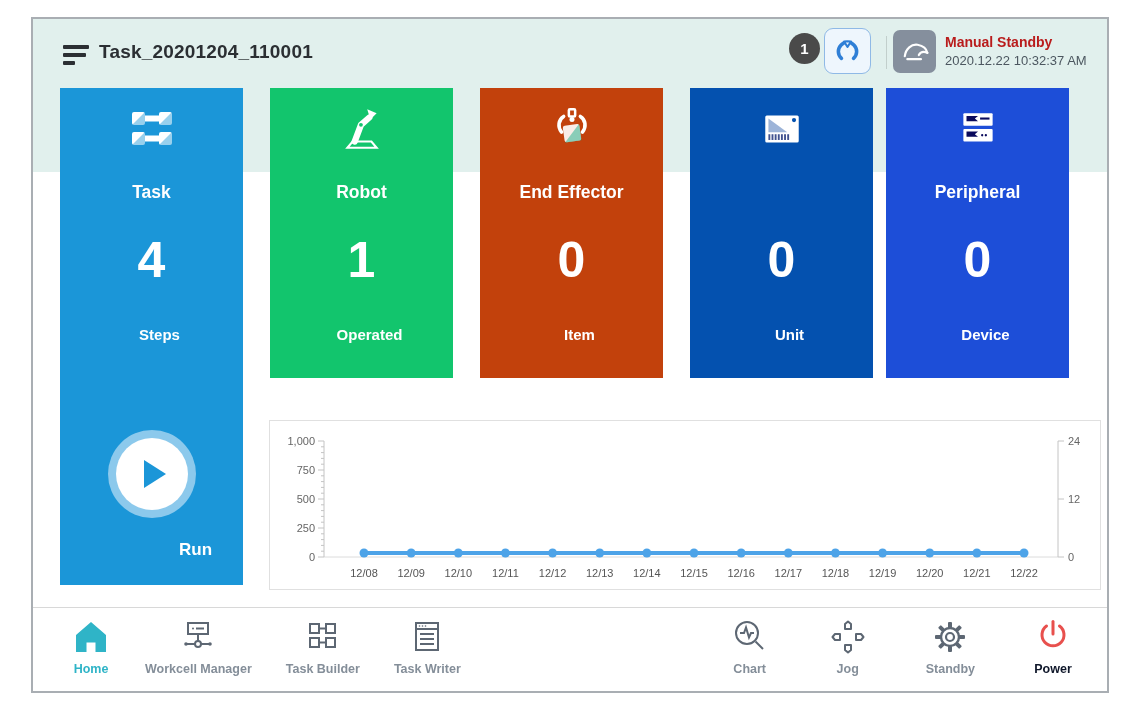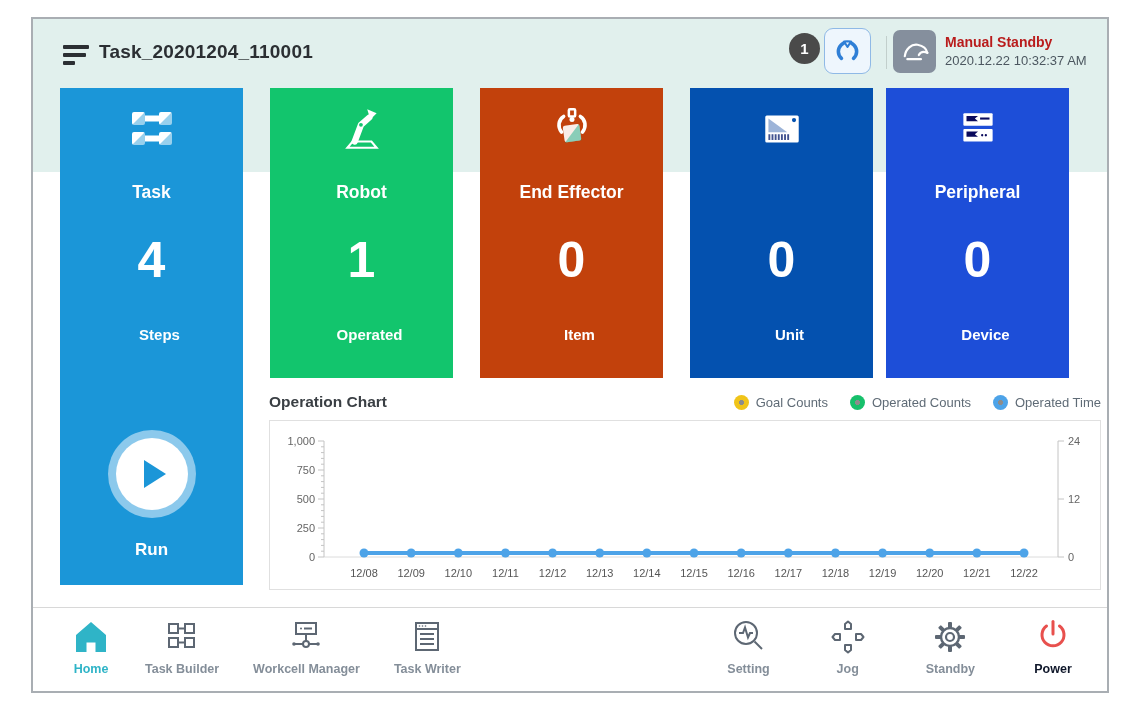--- a/index.html
+++ b/index.html
@@ -24,21 +24,21 @@
   .card{position:absolute;top:69px;width:183px;height:290px;color:#fff;cursor:pointer;}
   .card-tall{height:497px;}
   .card .c-icon{position:absolute;left:0;top:17px;width:100%;height:48px;display:flex;align-items:center;justify-content:center;}
   .card .c-label{position:absolute;left:0;top:94px;width:100%;text-align:center;font-size:17.5px;font-weight:bold;}
   .card .c-value{position:absolute;left:0;top:143px;width:100%;text-align:center;font-size:50px;font-weight:bold;}
   .card .c-unit{position:absolute;left:0;top:238px;width:100%;text-align:center;font-size:15px;font-weight:bold;margin-left:8px;}
   .run-wrap{position:absolute;left:50%;top:342px;transform:translateX(-50%);width:88px;height:88px;border-radius:50%;
     background:#8cc9ec;display:flex;align-items:center;justify-content:center;cursor:pointer;}
   .run-inner{width:72px;height:72px;border-radius:50%;background:#fff;display:flex;align-items:center;justify-content:center;}
   .run-tri{width:0;height:0;border-left:22px solid #1b96d8;border-top:14px solid transparent;border-bottom:14px solid transparent;margin-left:7px;}
-  .run-label{position:absolute;left:0;top:452px;width:100%;text-align:center;font-size:17px;font-weight:bold;color:#fff;}
+  .run-label{position:absolute;left:0;top:452px;width:100%;text-align:center;font-size:17px;font-weight:bold;color:#fff;padding-left:44px;}
   
   .chart-titlerow{position:absolute;left:236px;top:371px;width:832px;height:24px;display:flex;align-items:center;justify-content:space-between;}
   .chart-title{font-size:15.5px;font-weight:bold;color:#3a3f44;}
   .legend{display:flex;gap:22px;align-items:center;}
   .legend-item{display:flex;gap:7px;align-items:center;font-size:13px;color:#5f6b76;}
   .legend-dot{width:15px;height:15px;border-radius:50%;}
   .chart-box{position:absolute;left:236px;top:401px;width:832px;height:170px;border:1px solid #e0e0e0;background:#fff;box-sizing:border-box;}
   #opchart text{font-family:"Liberation Sans",sans-serif;}
   
   .nav{position:absolute;left:0;right:0;top:588px;bottom:0;border-top:1px solid #d8d8d8;background:#fff;
@@ -177,37 +177,20 @@
           <circle cx="26" cy="28" r="1.1"></circle>
               <circle cx="29.5" cy="28" r="1.1"></circle>
         </g>
       </svg>
     </div>
     <div class="c-label">Peripheral</div>
     <div class="c-value">0</div>
     <div class="c-unit">Device</div>
   </div>
 
-  <div class="chart-titlerow">
-    <div class="chart-title">Operation Chart</div>
-    <div class="legend">
-      <div class="legend-item">
-        <span class="legend-dot" style="background: radial-gradient(circle, rgba(0, 0, 0, 0.45) 0px, rgba(0, 0, 0, 0.45) 2.6px, rgb(240, 196, 25) 2.8px);"></span>
-        <span>Goal Counts</span>
-      </div>
-      <div class="legend-item">
-        <span class="legend-dot" style="background: radial-gradient(circle, rgba(0, 0, 0, 0.45) 0px, rgba(0, 0, 0, 0.45) 2.6px, rgb(23, 192, 107) 2.8px);"></span>
-        <span>Operated Counts</span>
-      </div>
-      <div class="legend-item">
-        <span class="legend-dot" style="background: radial-gradient(circle, rgba(0, 0, 0, 0.45) 0px, rgba(0, 0, 0, 0.45) 2.6px, rgb(77, 163, 232) 2.8px);"></span>
-        <span>Operated Time</span>
-      </div>
-    </div>
-  </div>
   <div class="chart-box">
     <svg id="opchart" width="830" height="168" viewBox="0 0 830 168">
           <line x1="54" y1="136" x2="788" y2="136" stroke="#dcdcdc" stroke-width="1"></line>
           <line x1="54" y1="20" x2="54" y2="136" stroke="#c4c4c4"></line>
           <line x1="48" y1="136" x2="54" y2="136" stroke="#c4c4c4"></line>
           <text x="45" y="139.5" text-anchor="end" fill="#666" font-size="11">0</text>
           <line x1="51" y1="130.2" x2="54" y2="130.2" stroke="#c4c4c4"></line>
           <line x1="51" y1="124.4" x2="54" y2="124.4" stroke="#c4c4c4"></line>
           <line x1="51" y1="118.6" x2="54" y2="118.6" stroke="#c4c4c4"></line>
           <line x1="51" y1="112.8" x2="54" y2="112.8" stroke="#c4c4c4"></line>
@@ -275,41 +258,41 @@
   <div class="nav">
     <div class="nav-group left">
       <div class="nav-item active">
         <svg width="40" height="40" viewBox="0 0 40 40">
           <path d="M20 5 L35 18 V35 H24.5 V25.5 H15.5 V35 H5 V18 Z" fill="#2fb4c7"></path>
         </svg>
         <span>Home</span>
       </div>
       <div class="nav-item">
         <svg width="40" height="40" viewBox="0 0 40 40" fill="none" stroke="#5d6773" stroke-width="2">
-          <rect x="7" y="7" width="9" height="9"></rect>
-              <rect x="23" y="7" width="9" height="9"></rect>
-              <line x1="16" y1="11.5" x2="23" y2="11.5"></line>
-          <rect x="7" y="21" width="9" height="9"></rect>
-              <rect x="23" y="21" width="9" height="9"></rect>
-              <line x1="16" y1="25.5" x2="23" y2="25.5"></line>
-        </svg>
-        <span>Task Builder</span>
-      </div>
-      <div class="nav-item">
-        <svg width="40" height="40" viewBox="0 0 40 40" fill="none" stroke="#5d6773" stroke-width="2">
           <rect x="10" y="6" width="20" height="11"></rect>
           <circle cx="15" cy="11.5" r="1" fill="#5d6773" stroke="none"></circle>
               <line x1="18" y1="11.5" x2="26" y2="11.5"></line>
           <line x1="20" y1="17" x2="20" y2="27"></line>
               <line x1="8" y1="27" x2="32" y2="27"></line>
           <circle cx="20" cy="27" r="3" fill="#fff"></circle>
           <circle cx="8" cy="27" r="1.8" fill="#5d6773" stroke="none"></circle>
               <circle cx="32" cy="27" r="1.8" fill="#5d6773" stroke="none"></circle>
         </svg>
         <span>Workcell Manager</span>
+      </div>
+      <div class="nav-item">
+        <svg width="40" height="40" viewBox="0 0 40 40" fill="none" stroke="#5d6773" stroke-width="2">
+          <rect x="7" y="7" width="9" height="9"></rect>
+              <rect x="23" y="7" width="9" height="9"></rect>
+              <line x1="16" y1="11.5" x2="23" y2="11.5"></line>
+          <rect x="7" y="21" width="9" height="9"></rect>
+              <rect x="23" y="21" width="9" height="9"></rect>
+              <line x1="16" y1="25.5" x2="23" y2="25.5"></line>
+        </svg>
+        <span>Task Builder</span>
       </div>
       <div class="nav-item">
         <svg width="40" height="40" viewBox="0 0 40 40" fill="none" stroke="#5d6773" stroke-width="2">
           <rect x="9" y="6" width="22" height="27"></rect>
           <line x1="9" y1="12" x2="31" y2="12"></line>
           <circle cx="12.5" cy="9" r="0.8" fill="#5d6773" stroke="none"></circle>
               <circle cx="15.5" cy="9" r="0.8" fill="#5d6773" stroke="none"></circle>
               <circle cx="18.5" cy="9" r="0.8" fill="#5d6773" stroke="none"></circle>
           <line x1="13" y1="17" x2="27" y2="17"></line>
               <line x1="13" y1="22" x2="27" y2="22"></line>
@@ -318,21 +301,21 @@
         <span>Task Writer</span>
       </div>
     </div>
     <div class="nav-group right">
       <div class="nav-item">
         <svg width="40" height="40" viewBox="0 0 40 40" fill="none" stroke="#5d6773" stroke-width="2">
           <circle cx="17" cy="16" r="11"></circle>
           <polyline points="10,16 14,16 16,10.5 19,20.5 21,16 24,16"></polyline>
           <line x1="25.5" y1="24.5" x2="33" y2="32"></line>
         </svg>
-        <span>Setting</span>
+        <span>Chart</span>
       </div>
       <div class="nav-item">
         <svg width="40" height="40" viewBox="0 0 40 40" fill="none" stroke="#5d6773" stroke-width="2" stroke-linejoin="round">
           <polygon points="17,12 17,7 20,4.5 23,7 23,12"></polygon>
           <polygon points="17,28 17,33 20,35.5 23,33 23,28"></polygon>
           <polygon points="12,17 7,17 4.5,20 7,23 12,23"></polygon>
           <polygon points="28,17 33,17 35.5,20 33,23 28,23"></polygon>
         </svg>
         <span>Jog</span>
       </div>

